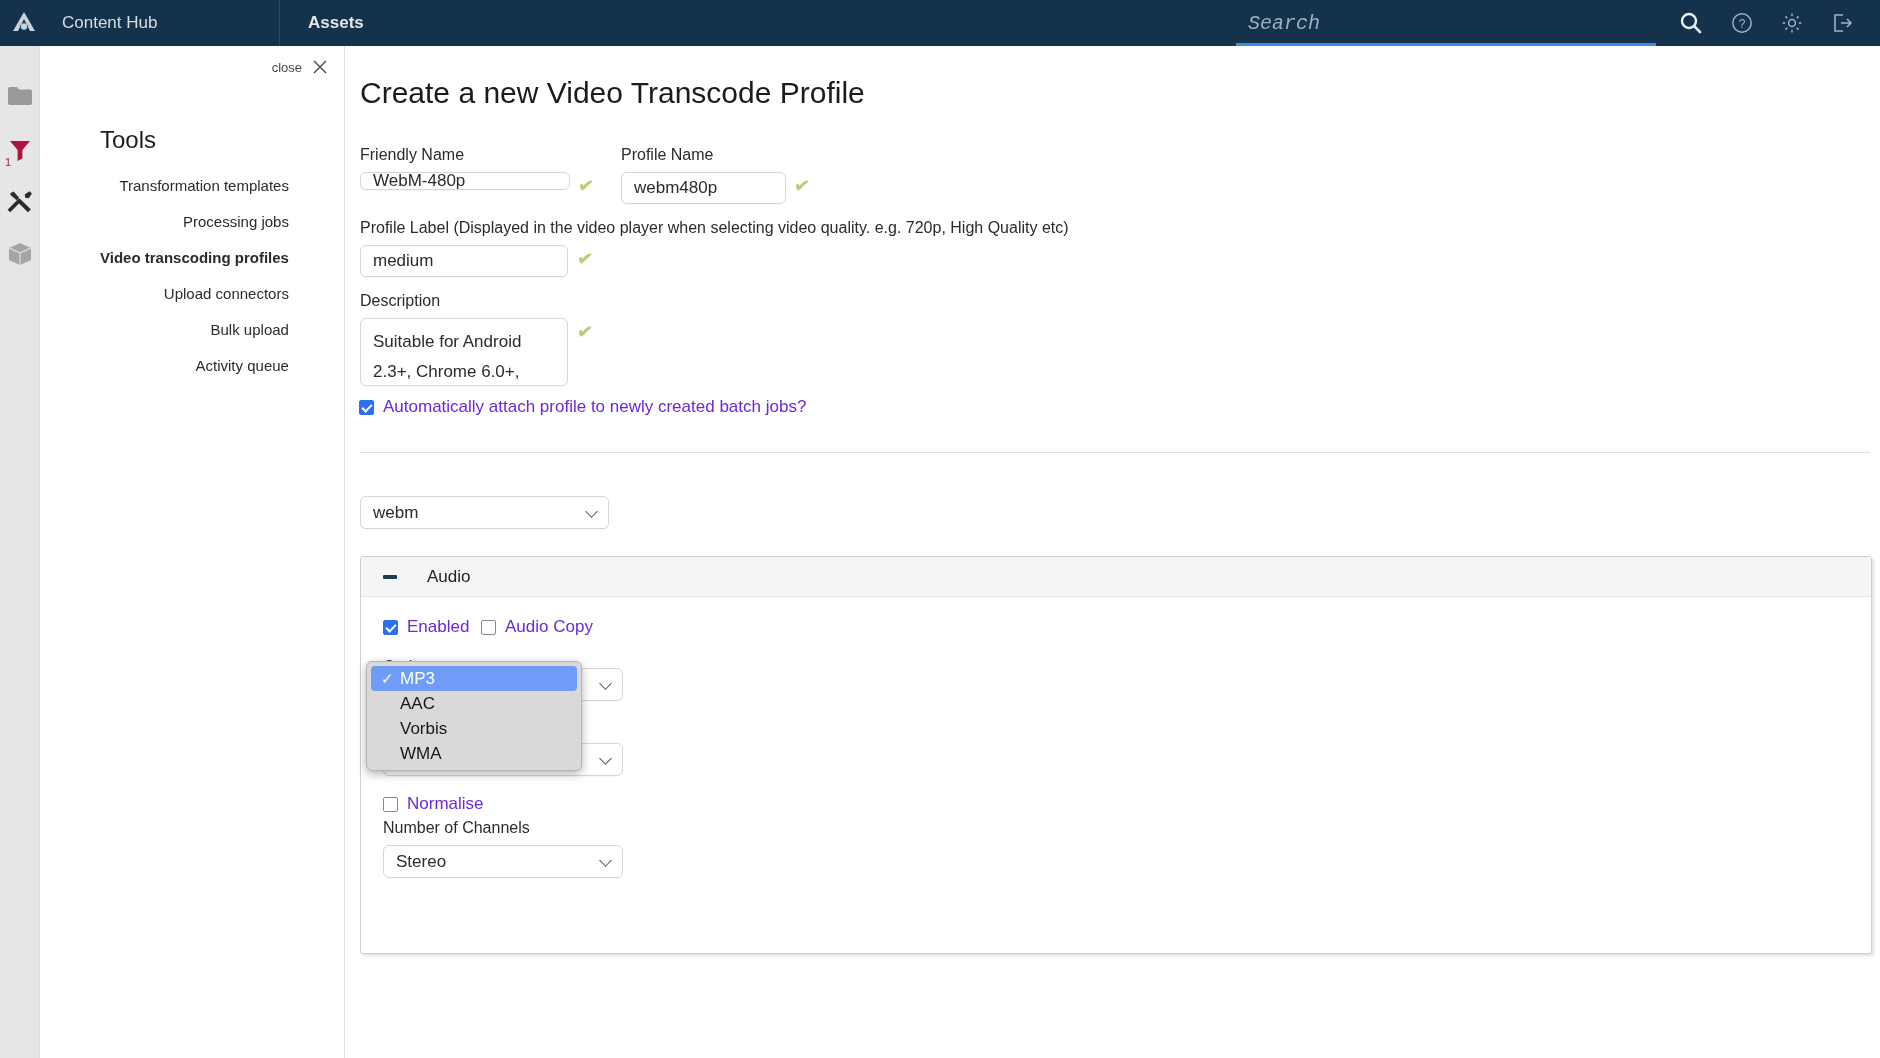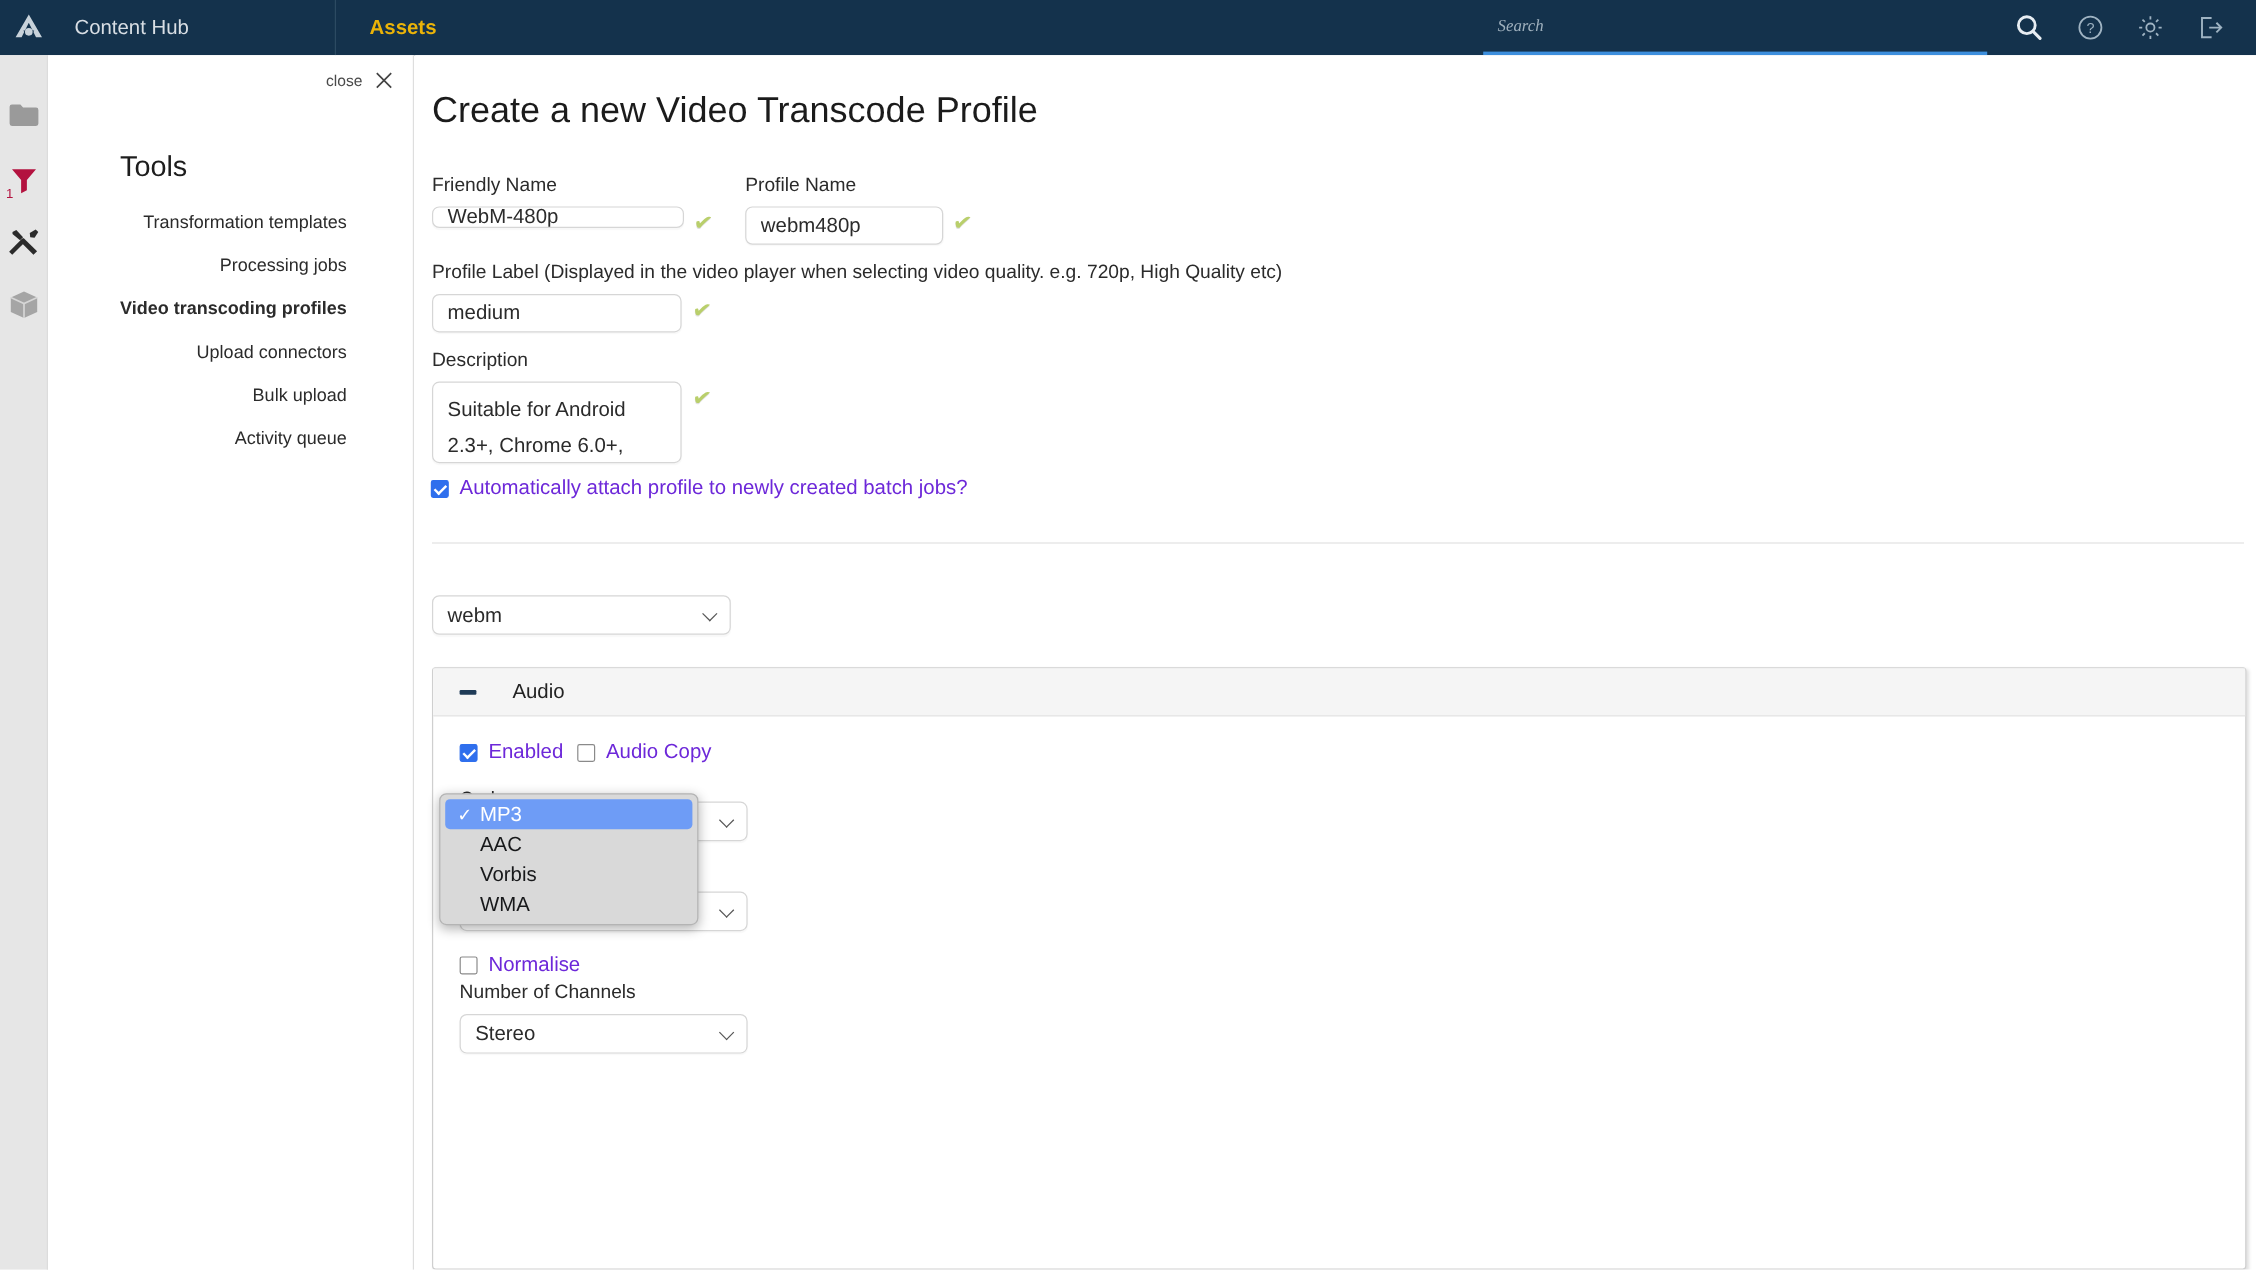--- a/index.html
+++ b/index.html
@@ -24,41 +24,41 @@
   }
   .brand-cell {
     width: 232px;
     display: flex; align-items: center;
     color: #d8dee4; font-size: 17px;
     padding-left: 14px;
     border-right: 1px solid #2c4a62;
   }
   .section-cell {
     display: flex; align-items: center;
-    color: #eab308; font-size: 17px; font-weight: bold;
+    color: #e5e5e5; font-size: 17px; font-weight: bold;
     padding-left: 28px;
     min-width: 200px;
   }
   .topbar-spacer { flex: 1; }
   .search-wrap {
     width: 420px;
     align-self: center;
     position: relative;
     height: 46px;
     display: flex; align-items: center;
   }
   .search-input {
     width: 100%;
     background: transparent;
     border: none;
     outline: none;
     color: #cdd6de;
-    font-size: 14px;
+    font-size: 20px;
     font-style: italic;
-    font-family: Liberation Serif, serif;
+    font-family: Liberation Mono, monospace;
     padding: 0 6px 0 12px;
   }
   .search-input::placeholder { color: #9fb0bd; font-style: italic; }
   .search-underline {
     position: absolute; left: 0; bottom: 0;
     height: 3px; width: 100%;
     background: #3d8fdd;
   }
   .topbar-icons {
     display: flex; align-items: center; gap: 26px;
@@ -377,21 +377,21 @@
   <div class="hr" style="top:406px; left:14px; width:1510px;"></div>
 
   <div style="position:absolute; top:424px; left:14px;margin-top:44px;">
     <span class="fld-label">Container</span>
   </div>
   <div class="sel" style="position:absolute; top:450px; left:14px; width:249px; height:33px;">
     <span>webm</span>
     <i class="chev"></i>
   </div>
 
-  <div class="panel" style="top:510px; left:14px; width:1512px; height:502px;">
+  <div class="panel" style="top:510px; left:14px; width:1512px; height:398px;">
     <div class="panel-head">
       <span class="collapse-ico"></span>
       <span>Audio</span>
     </div>
 
     <div class="cb-row" style="position:absolute; top:60px; left:22px;">
       <input type="checkbox" class="cb" checked="" style="">
       <label>Enabled</label>
     </div>
     <div class="cb-row" style="position:absolute; top:60px; left:120px;">

